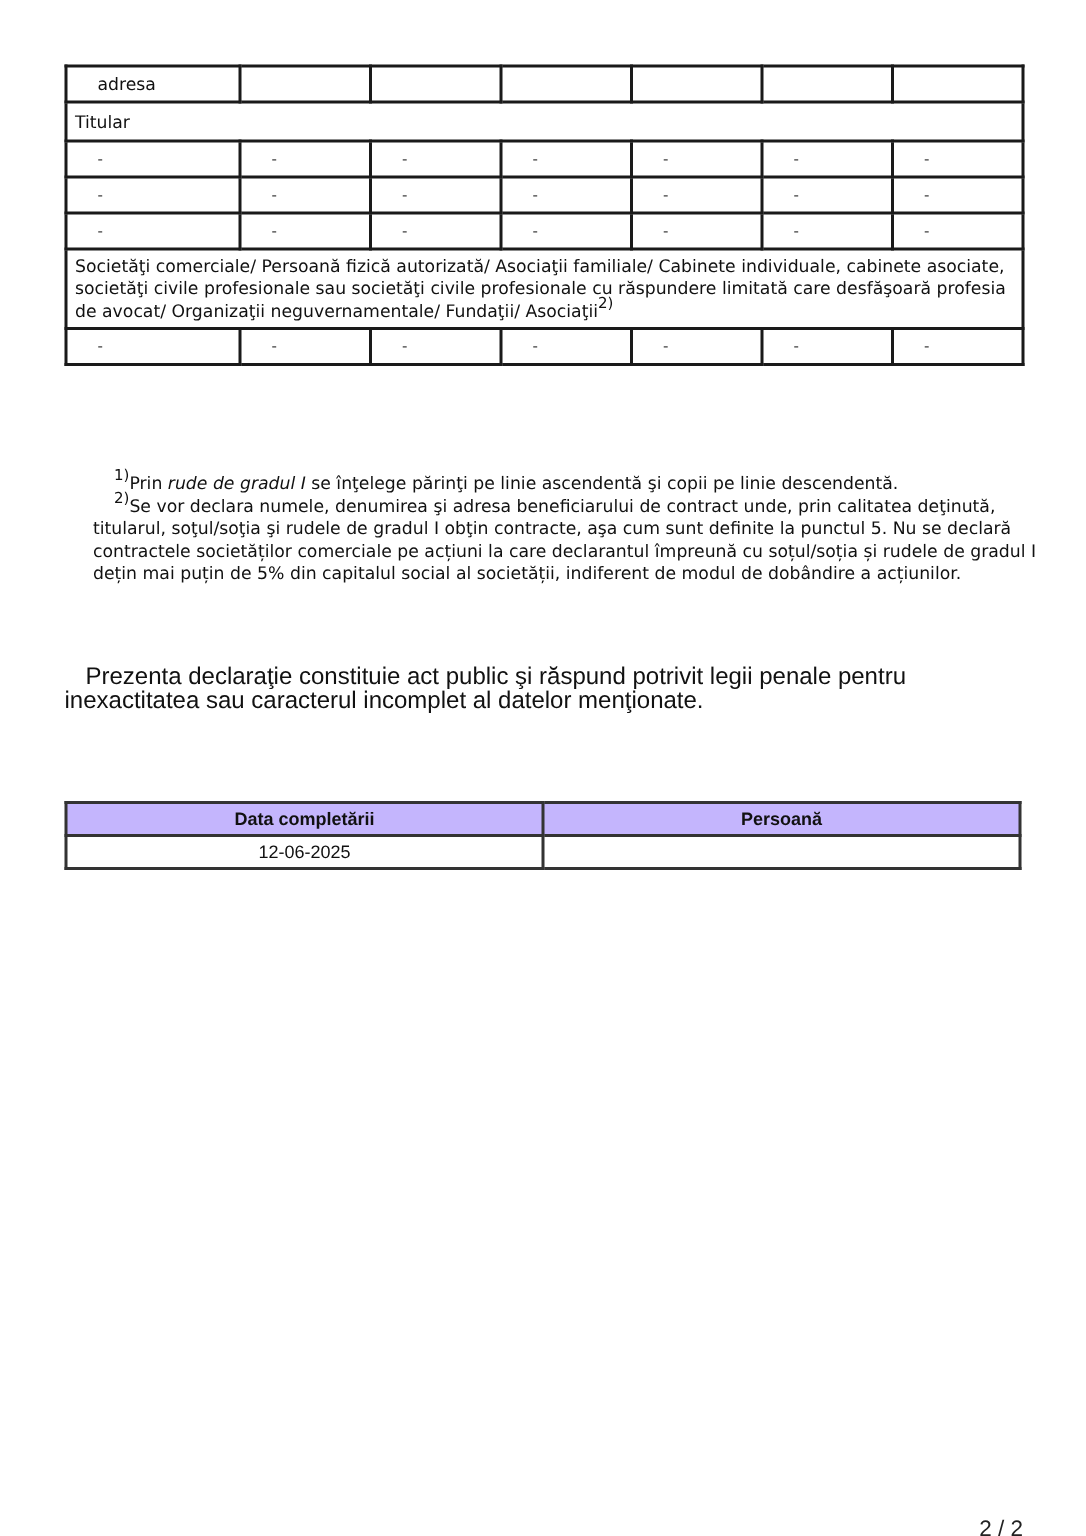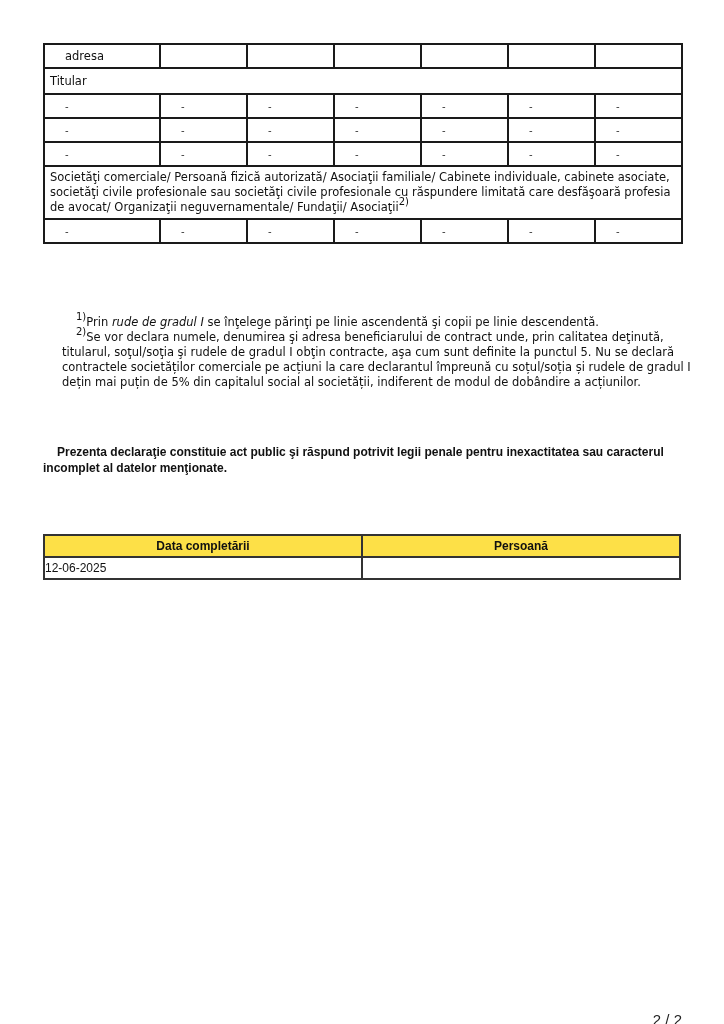--- a/index.html
+++ b/index.html
@@ -5,25 +5,25 @@
     html, body { margin: 0; padding: 0; background: #ffffff; }
     body { width: 724px; height: 1024px; position: relative; font-family: "DejaVu Sans", sans-serif; color: #111; overflow: hidden; }
     .main-table { position: absolute; left: 43px; top: 43px; width: 638px; border-collapse: collapse; table-layout: fixed; font-size: 11.5px; }
     .main-table td { border: 2px solid #1a1a1a; padding: 2px 20px; vertical-align: middle; line-height: 15px; height: 18px; }
     .main-table td.dash { font-size: 10px; color: #333; }
     .main-table td.section { padding: 3px 5px 3px 5px; }
     sup { font-size: 10px; line-height: 0; vertical-align: 6px; }
     .footnotes { position: absolute; left: 43px; top: 315px; width: 640px; font-size: 11.5px; line-height: 15px; margin-left: 19px; }
     .footnotes p { margin: 0; }
     .fn-first { padding-left: 14px; }
-    .statement { position: absolute; left: 43px; top: 444px; width: 640px; font-size: 12px; font-weight: bold; line-height: 16px; font-family: "Liberation Sans", sans-serif; }
+    .statement { position: absolute; left: 43px; top: 444px; width: 640px; font-size: 16px; font-weight: normal; line-height: 16px; font-family: "Liberation Sans", sans-serif; }
     .statement span.indent { display: inline-block; width: 14px; }
     .sig-table { position: absolute; left: 43px; top: 534px; width: 638px; border-collapse: collapse; table-layout: fixed; font-size: 12px; font-family: "Liberation Sans", sans-serif; }
-    .sig-table th { background: #fde047; border: 2px solid #333; font-weight: bold; height: 20px; padding: 0; }
-    .sig-table td { border: 2px solid #333; height: 20px; padding: 0; }
+    .sig-table th { background: #c4b5fd; border: 2px solid #333; font-weight: bold; height: 20px; padding: 0; }
+    .sig-table td { border: 2px solid #333; height: 20px; text-align: center; padding: 0; }
     .page-num { position: absolute; right: 42px; top: 987px; font-family: "Liberation Sans", sans-serif; font-size: 15px; color: #222; margin-top: 24px; }
   </style>
 </head>
 <body>
 
 <table class="main-table">
   <colgroup>
     <col style="width:116px">
       <col style="width:87px">
       <col style="width:87px">

